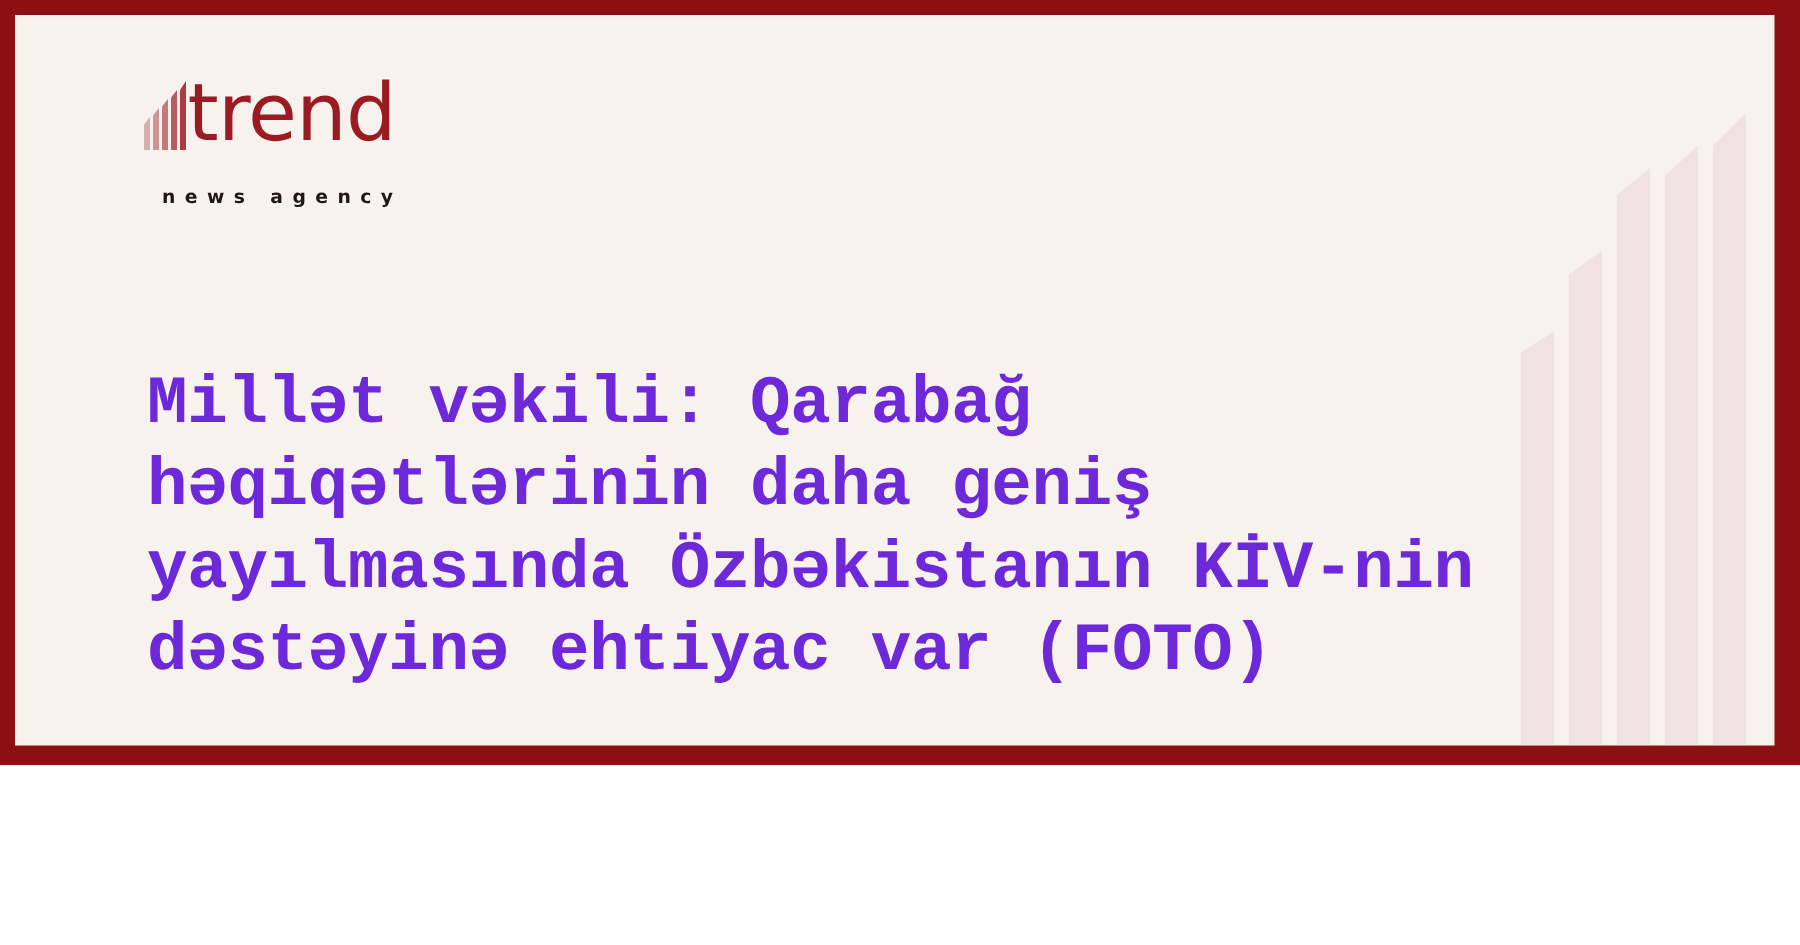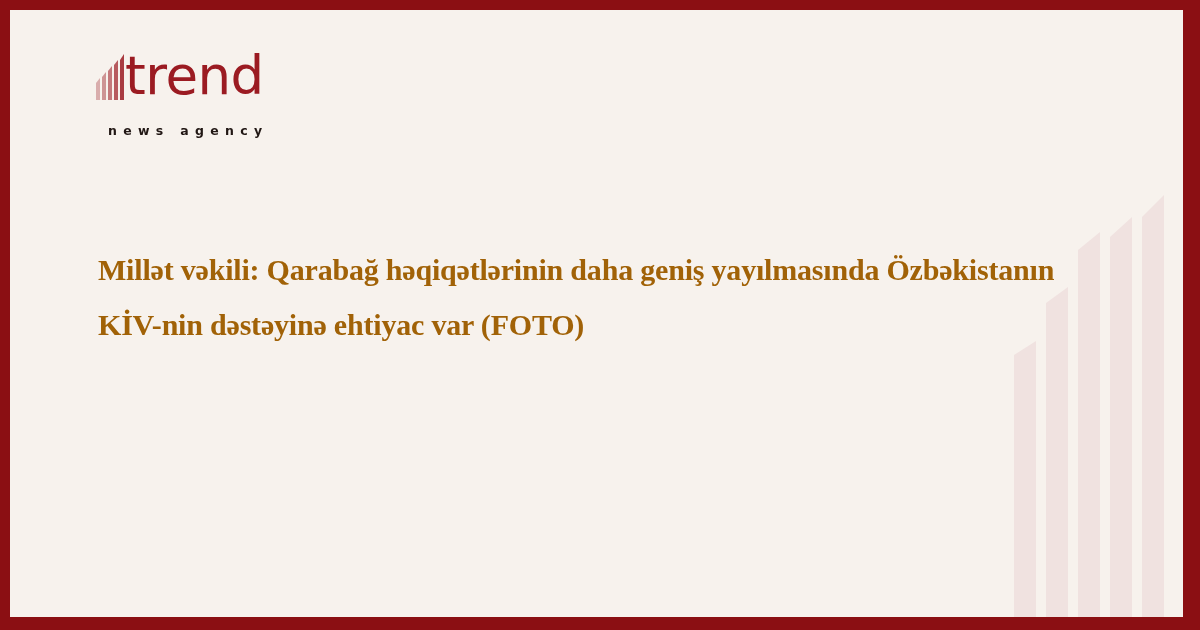--- a/index.html
+++ b/index.html
@@ -8,21 +8,21 @@
     width:1200px;
     height:630px;
     overflow:hidden;
     font-family:"Liberation Sans", sans-serif;
   }
 
   
   .card {
     position:relative;
     width:1200px;
-    height:630px;
+    height:510px;
     background:#8B0F13;          
     padding:10px 17px 13px 10px; 
   }
 
   
   .canvas {
     position:relative;
     width:100%;
     height:100%;
     background:#F7F2ED;
@@ -96,25 +96,25 @@
     color:#211714;
     letter-spacing:6.3px;
   }
 
   
   .headline {
     position:absolute;
     left:88px;
     top:232px;
     width:960px;
-    font-family:Liberation Serif, serif;
-    font-size:30px;
+    font-family:Liberation Mono, monospace;
+    font-size:45px;
     line-height:55px;
     font-weight:700;
-    color:#a16207;
+    color:#6d28d9;
     letter-spacing:-0.2px;
   }
 </style>
 </head>
 <body>
 
 <div class="card">
   <div class="canvas">
 
     <div class="watermark">

